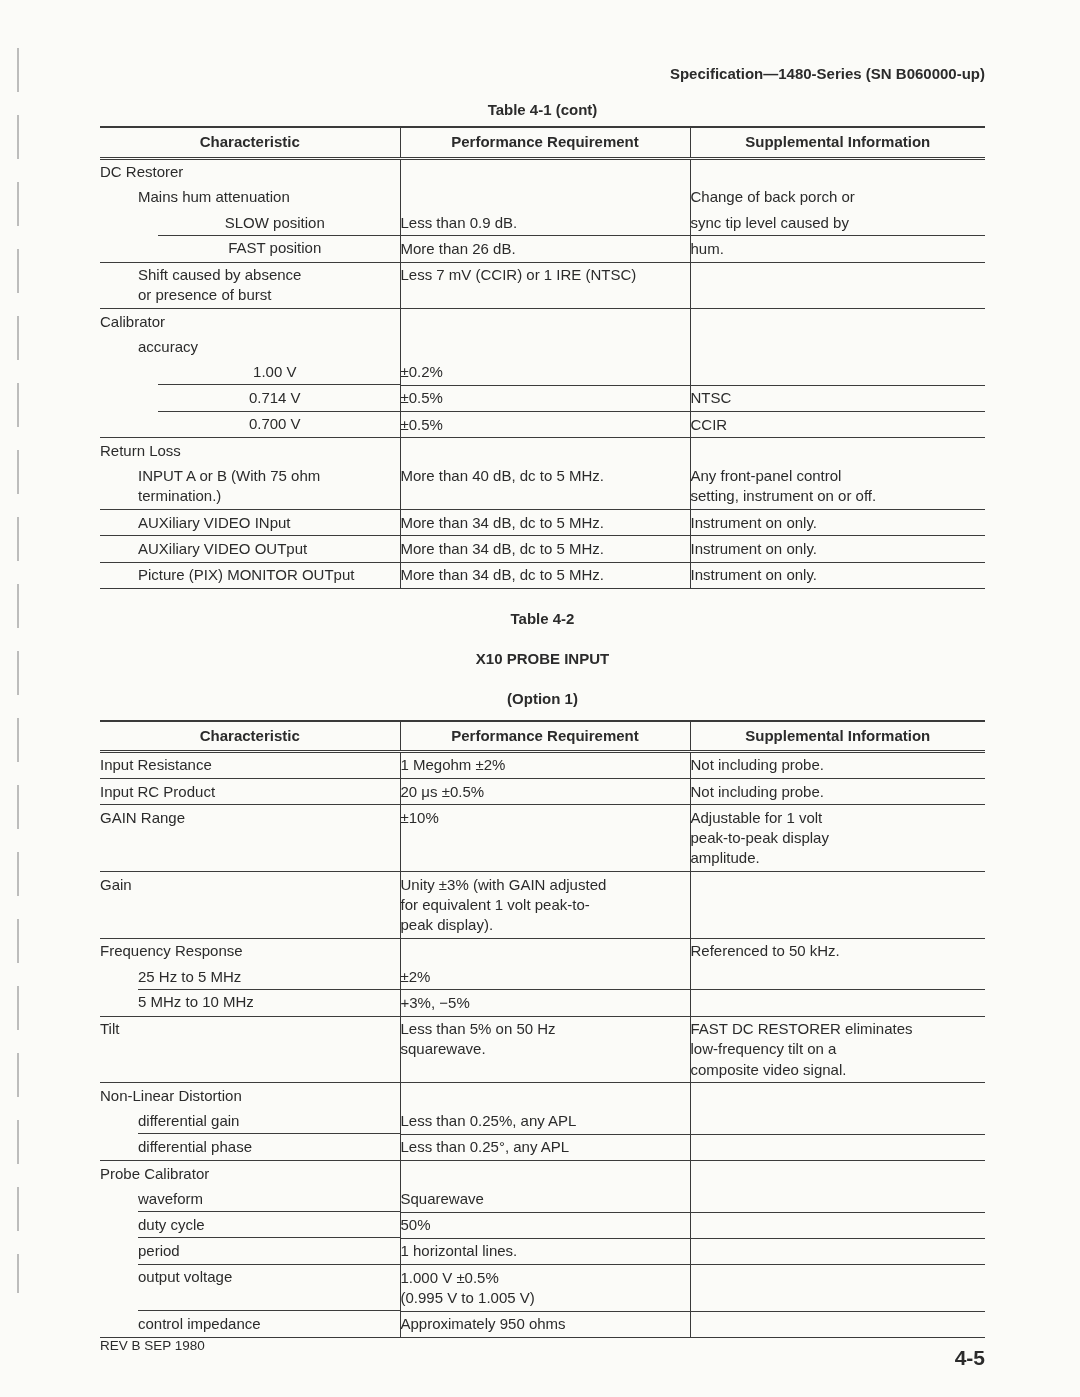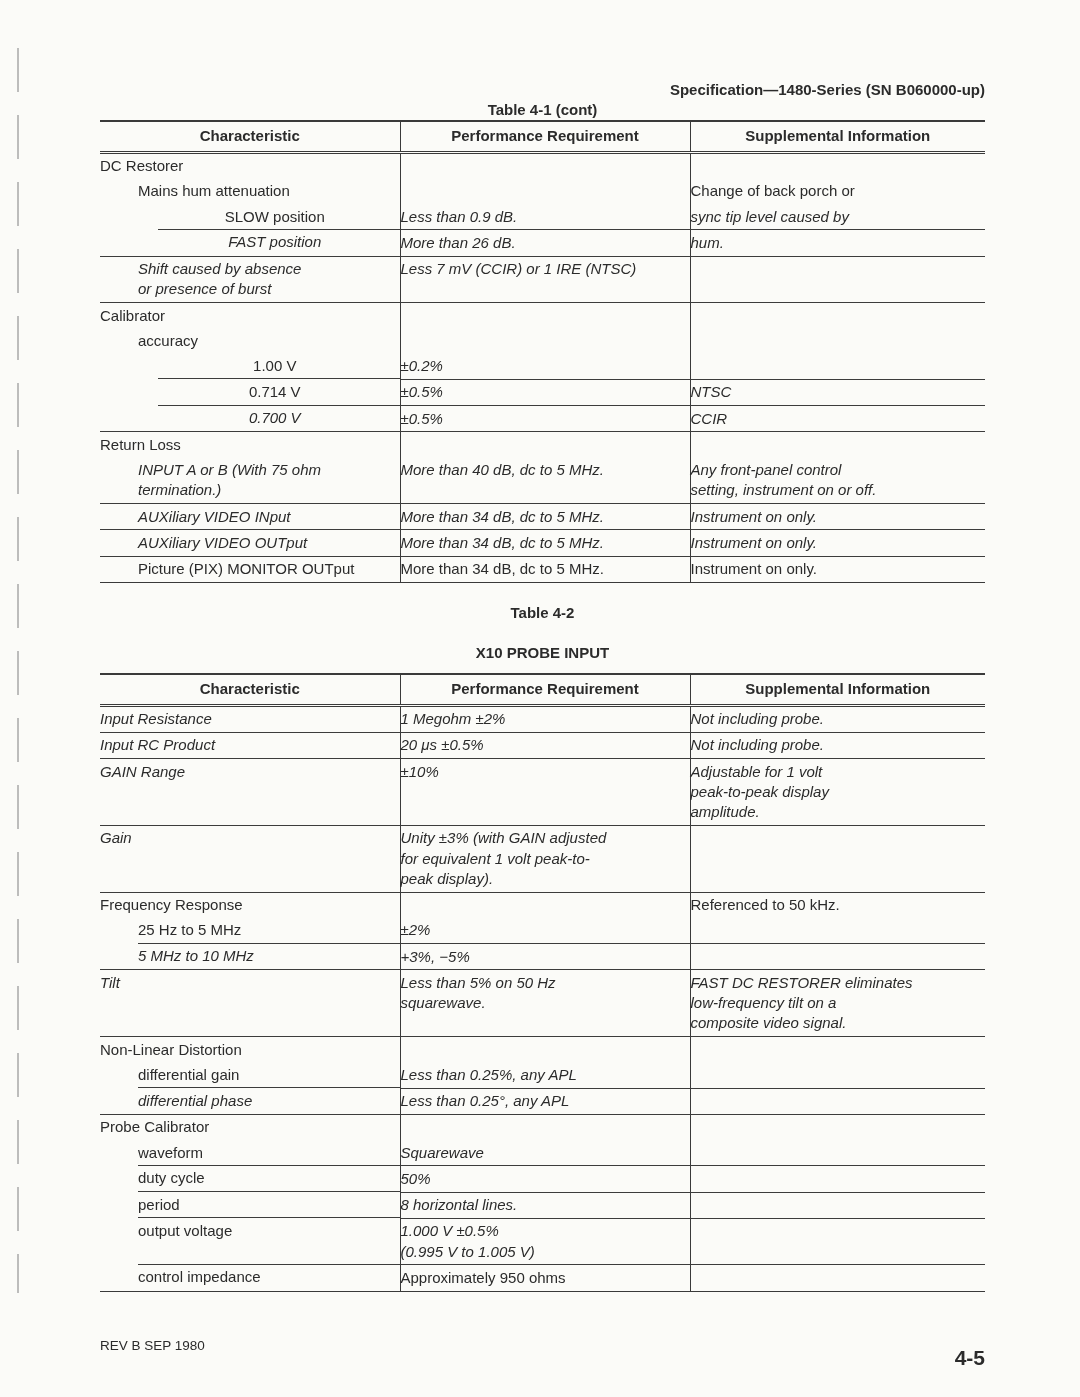--- a/index.html
+++ b/index.html
@@ -8,24 +8,24 @@
     background:#fbfbf8;color:#2b2b2b;
     font-family:"Liberation Sans","DejaVu Sans",sans-serif;
     font-size:15px;line-height:1.35;
   }
   .page{position:absolute;inset:0;}
   .binding-marks{
     position:absolute;left:17px;top:48px;width:2px;height:1245px;
     background:repeating-linear-gradient(to bottom,#a8a8a8 0 44px,transparent 44px 67px);
     opacity:.75;
   }
-  .hdr{position:absolute;top:80px;right:95px;font-weight:bold;font-size:15px;}
+  .hdr{position:absolute;top:64px;right:95px;font-weight:bold;font-size:15px;}
   .cap{ text-align:center;font-weight:bold;font-size:15px;
         margin-left:100px;width:885px;}
-  .cap1{margin-top:100px;margin-bottom:0;}
+  .cap1{margin-top:100px;margin-bottom:6px;}
   .cap2block{margin-top:16px;margin-bottom:10px;}
   .cap2block .cap{margin-top:20px;margin-bottom:4px;}
   table.spec{
     border-collapse:collapse;table-layout:fixed;
     width:885px;margin-left:100px;
     border-top:2px solid #3a3a3a;
     border-bottom:1.5px solid #3a3a3a;
   }
   table.spec th{
     font-weight:bold;font-size:15px;
@@ -37,21 +37,21 @@
   }
   table.spec td{
     padding:2.5px 8px 2.5px 0;
     white-space:pre-line;
   }
   td.c{padding-left:16px;}
   td.c.i1{padding-left:38px;}
   td.c.i2{padding-left:58px;text-align:center;}
   td.p{padding-left:15px;}
   td.s{padding-left:21px;}
-  td.bb{border-bottom:1px solid #3c3c3c;font-style:italic;}
+  td.bb{border-bottom:1px solid #3c3c3c;}
   td.ui1{
     background-image:linear-gradient(#3c3c3c,#3c3c3c);
     background-repeat:no-repeat;
     background-position:38px bottom;
     background-size:calc(100% - 38px) 1px;
   }
   td.ui2{
     background-image:linear-gradient(#3c3c3c,#3c3c3c);
     background-repeat:no-repeat;
     background-position:58px bottom;
@@ -163,20 +163,21 @@
         <td class="c i1">Picture (PIX) MONITOR OUTput</td>
         <td class="p">More than 34 dB, dc to 5 MHz.</td>
         <td class="s">Instrument on only.</td>
       </tr>
     </tbody>
   </table>
 
   <div class="cap2block">
     <div class="cap">Table 4-2</div>
     <div class="cap">X10 PROBE INPUT</div>
+    <div class="cap">(Option 1)</div>
   </div>
 
   <table class="spec">
     <colgroup>
       <col style="width:300px">
         <col style="width:290px">
         <col style="width:295px">
     </colgroup>
     <thead>
       <tr>
@@ -258,21 +259,21 @@
         <td class="p bb">Squarewave</td>
         <td class="s bb"></td>
       </tr>
       <tr>
         <td class="c i1 ui1">duty cycle</td>
         <td class="p bb">50%</td>
         <td class="s bb"></td>
       </tr>
       <tr>
         <td class="c i1 ui1">period</td>
-        <td class="p bb">8 horizontal lines.</td>
+        <td class="p bb">1 horizontal lines.</td>
         <td class="s bb"></td>
       </tr>
       <tr>
         <td class="c i1 ui1">output voltage</td>
         <td class="p bb">1.000 V ±0.5%
 (0.995 V to 1.005 V)</td>
         <td class="s bb"></td>
       </tr>
       <tr>
         <td class="c i1">control impedance</td>

